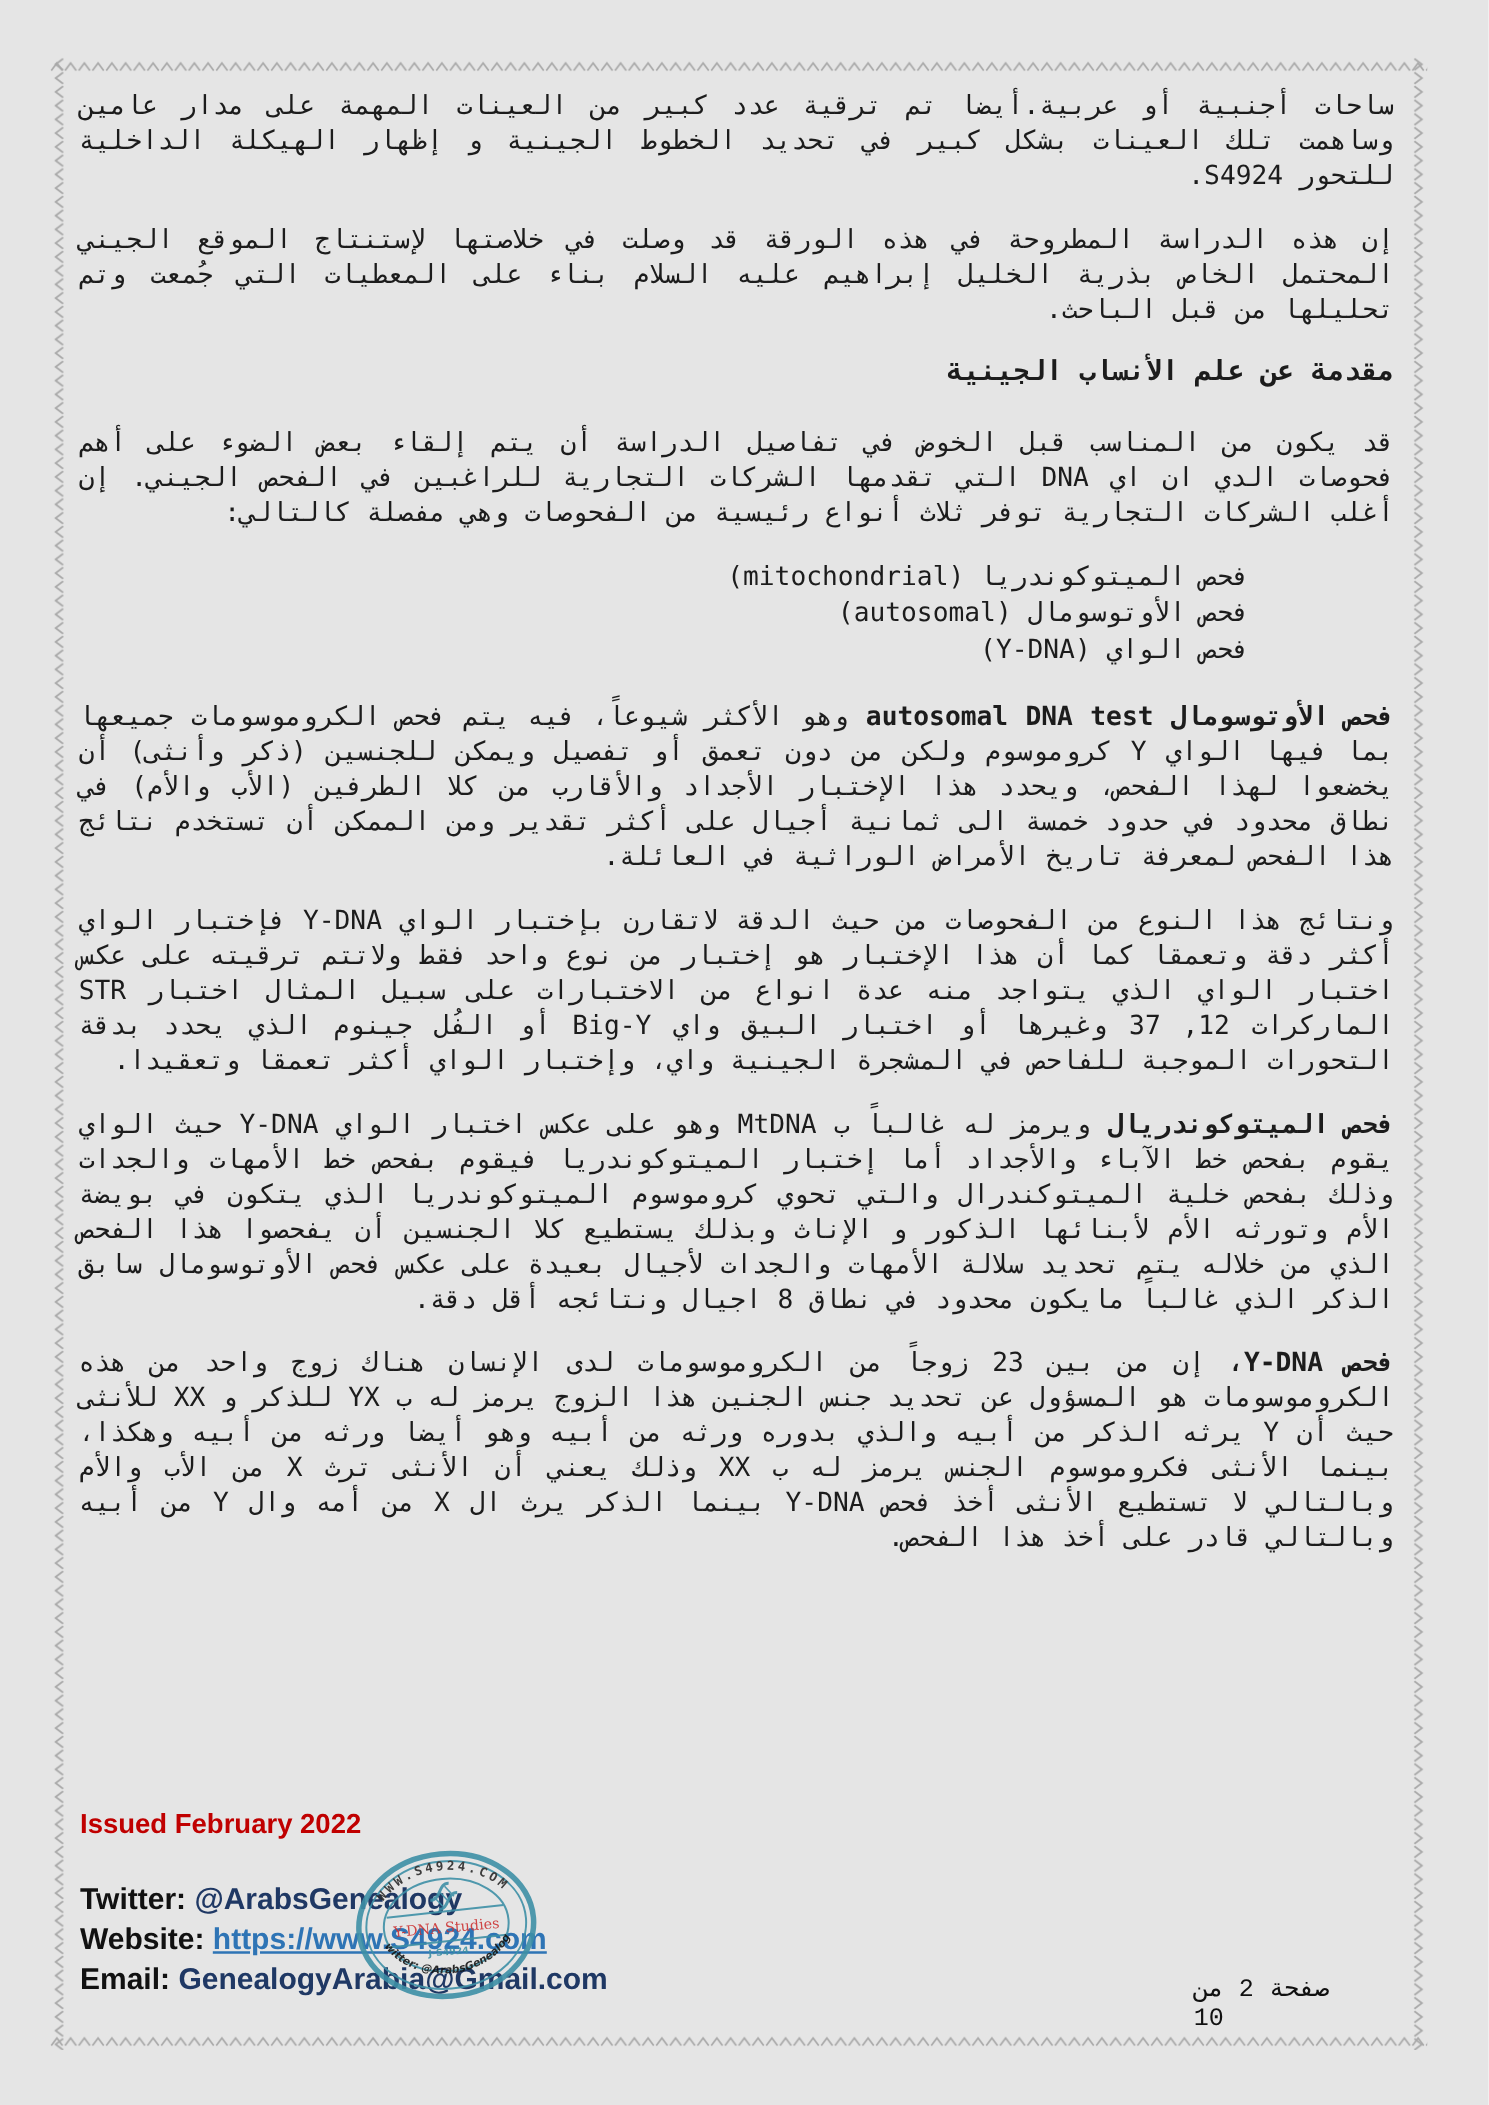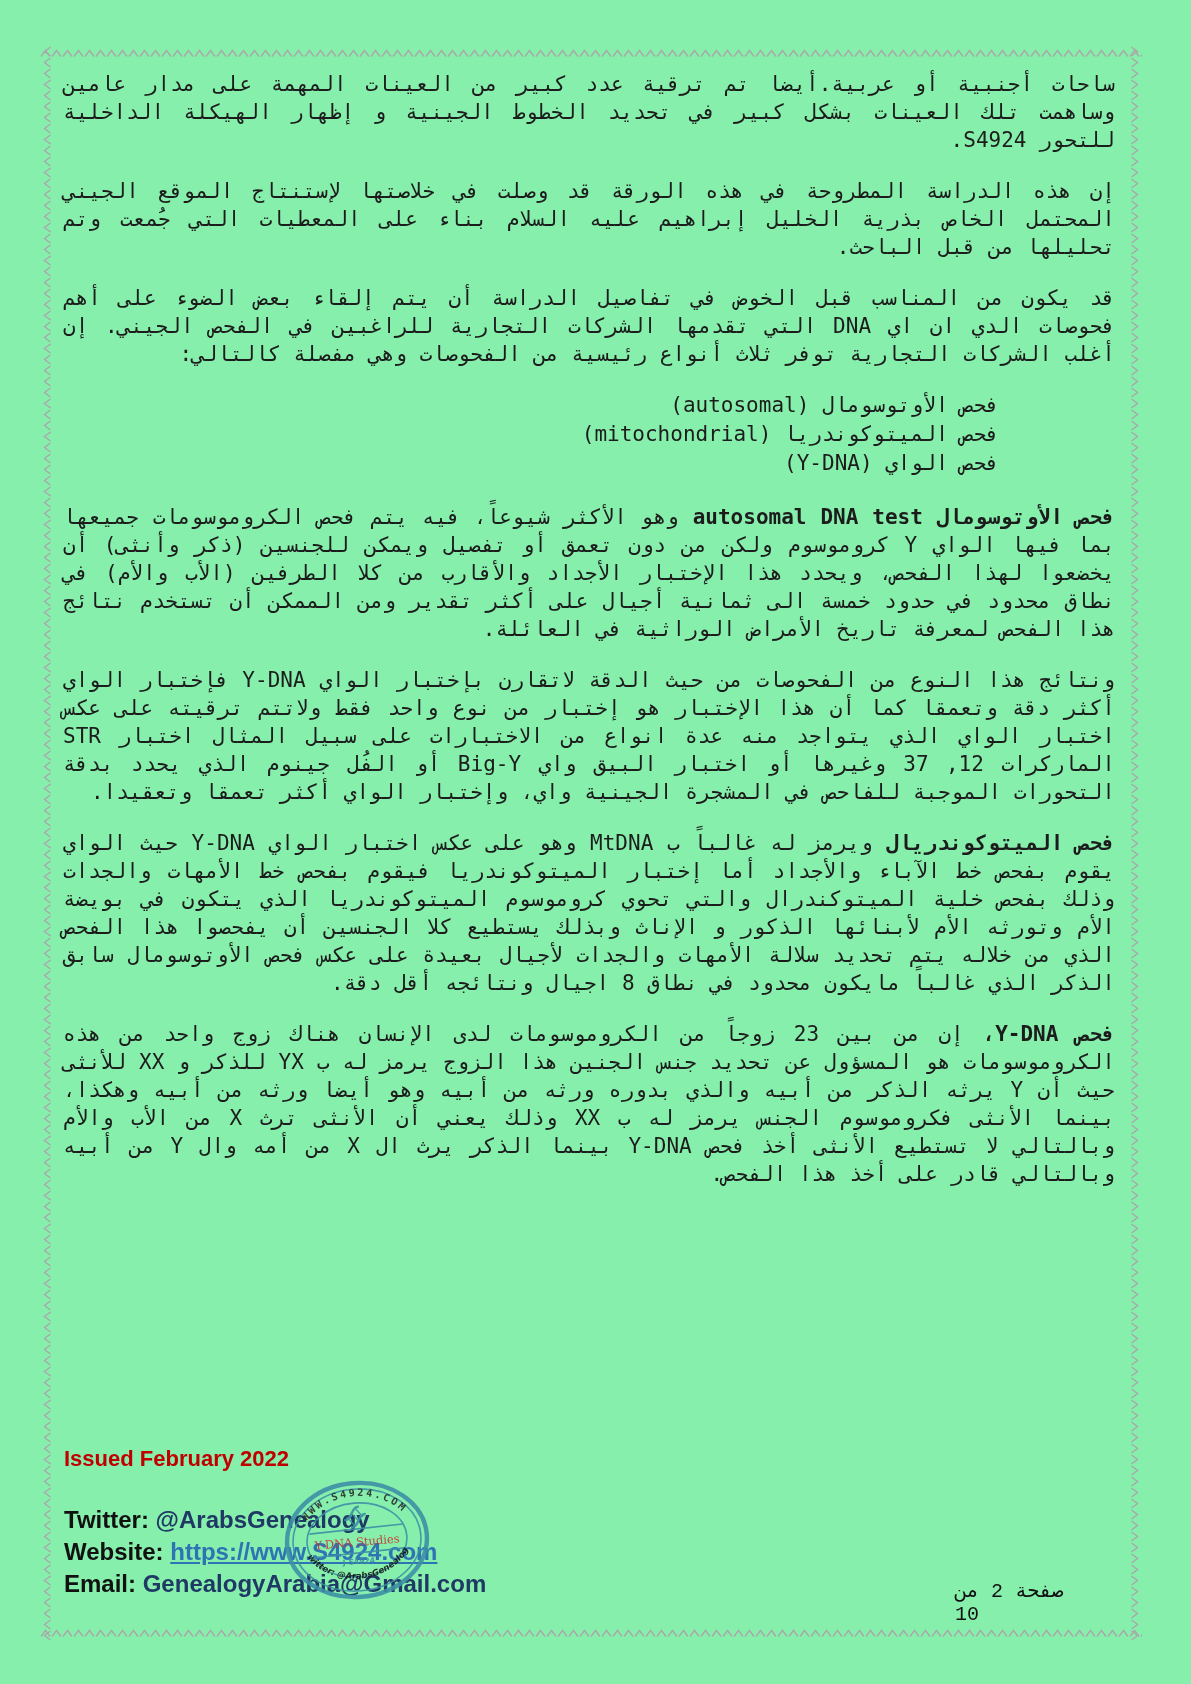--- a/index.html
+++ b/index.html
@@ -1,17 +1,17 @@
 <!DOCTYPE html>
 <html lang="ar"><head>
 <meta charset="utf-8">
 <style>
   html,body{margin:0;padding:0;background:#ffffff;}
   .page{
-    position:relative;width:1191px;height:1684px;background:#86efac;
+    position:relative;width:1191px;height:1684px;background:#e5e5e5;
     overflow:hidden;color:#1c1c1c;font-family:"DejaVu Sans",sans-serif;
   }
   
   .bd{position:absolute;}
   
   .content{
     position:absolute;top:70px;right:76px;width:1052px;
     direction:rtl;text-align:justify;
     font-family:"DejaVu Sans Mono","DejaVu Sans",sans-serif;
     font-size:21px;line-height:28px;color:#1c1c1c;
@@ -97,24 +97,25 @@
       <pattern id="zzr" width="14" height="11" patternUnits="userSpaceOnUse">
         <path d="M3.5 1 L9.5 5.5 L3.5 10" fill="none" stroke="#a8a8a8" stroke-width="1.4"></path>
       </pattern>
     </defs>
     <rect width="14" height="1594" fill="url(#zzr)"></rect>
   </svg>
 
   <div class="content">
     <p>ساحات أجنبية أو عربية.أيضا تم ترقية عدد كبير من العينات المهمة على مدار عامين وساهمت تلك العينات بشكل كبير في تحديد الخطوط الجينية و إظهار الهيكلة الداخلية للتحور S4924.</p>
     <p>إن هذه الدراسة المطروحة في هذه الورقة قد وصلت في خلاصتها لإستنتاج الموقع الجيني المحتمل الخاص بذرية الخليل إبراهيم عليه السلام بناء على المعطيات التي جُمعت وتم تحليلها من قبل الباحث.</p>
+    <h2>مقدمة عن علم الأنساب الجينية</h2>
     <p>قد يكون من المناسب قبل الخوض في تفاصيل الدراسة أن يتم إلقاء بعض الضوء على أهم فحوصات الدي ان اي DNA التي تقدمها الشركات التجارية للراغبين في الفحص الجيني. إن أغلب الشركات التجارية توفر ثلاث أنواع رئيسية من الفحوصات وهي مفصلة كالتالي:</p>
     <div class="test-list">
+      <div>فحص الميتوكوندريا (mitochondrial)</div>
       <div>فحص الأوتوسومال (autosomal)</div>
-      <div>فحص الميتوكوندريا (mitochondrial)</div>
       <div>فحص الواي (Y-DNA)</div>
     </div>
     <p><b>فحص الأوتوسومال autosomal DNA test</b><span> وهو الأكثر شيوعاً، فيه يتم فحص الكروموسومات جميعها بما فيها الواي Y كروموسوم ولكن من دون تعمق أو تفصيل ويمكن للجنسين (ذكر وأنثى) أن يخضعوا لهذا الفحص، ويحدد هذا الإختبار الأجداد والأقارب من كلا الطرفين (الأب والأم) في نطاق محدود في حدود خمسة الى ثمانية أجيال على أكثر تقدير ومن الممكن أن تستخدم نتائج هذا الفحص لمعرفة تاريخ الأمراض الوراثية في العائلة.</span></p>
     <p>ونتائج هذا النوع من الفحوصات من حيث الدقة لاتقارن بإختبار الواي Y-DNA فإختبار الواي أكثر دقة وتعمقا كما أن هذا الإختبار هو إختبار من نوع واحد فقط ولاتتم ترقيته على عكس اختبار الواي الذي يتواجد منه عدة انواع من الاختبارات على سبيل المثال اختبار STR الماركرات 12, 37 وغيرها أو اختبار البيق واي Big-Y أو الفُل جينوم الذي يحدد بدقة التحورات الموجبة للفاحص في المشجرة الجينية واي، وإختبار الواي أكثر تعمقا وتعقيدا.</p>
     <p><b>فحص الميتوكوندريال</b><span> ويرمز له غالباً ب MtDNA وهو على عكس اختبار الواي Y-DNA حيث الواي يقوم بفحص خط الآباء والأجداد أما إختبار الميتوكوندريا فيقوم بفحص خط الأمهات والجدات وذلك بفحص خلية الميتوكندرال والتي تحوي كروموسوم الميتوكوندريا الذي يتكون في بويضة الأم وتورثه الأم لأبنائها الذكور و الإناث وبذلك يستطيع كلا الجنسين أن يفحصوا هذا الفحص الذي من خلاله يتم تحديد سلالة الأمهات والجدات لأجيال بعيدة على عكس فحص الأوتوسومال سابق الذكر الذي غالباً مايكون محدود في نطاق 8 اجيال ونتائجه أقل دقة.</span></p>
     <p class="p-tight"><b>فحص Y-DNA،</b><span> إن من بين 23 زوجاً من الكروموسومات لدى الإنسان هناك زوج واحد من هذه الكروموسومات هو المسؤول عن تحديد جنس الجنين هذا الزوج يرمز له ب YX للذكر و XX للأنثى حيث أن Y يرثه الذكر من أبيه والذي بدوره ورثه من أبيه وهو أيضا ورثه من أبيه وهكذا، بينما الأنثى فكروموسوم الجنس يرمز له ب XX وذلك يعني أن الأنثى ترث X من الأب والأم وبالتالي لا تستطيع الأنثى أخذ فحص Y-DNA بينما الذكر يرث ال X من أمه وال Y من أبيه وبالتالي قادر على أخذ هذا الفحص.</span></p>
   </div>
 
   <div class="issued">Issued February 2022</div>
 

